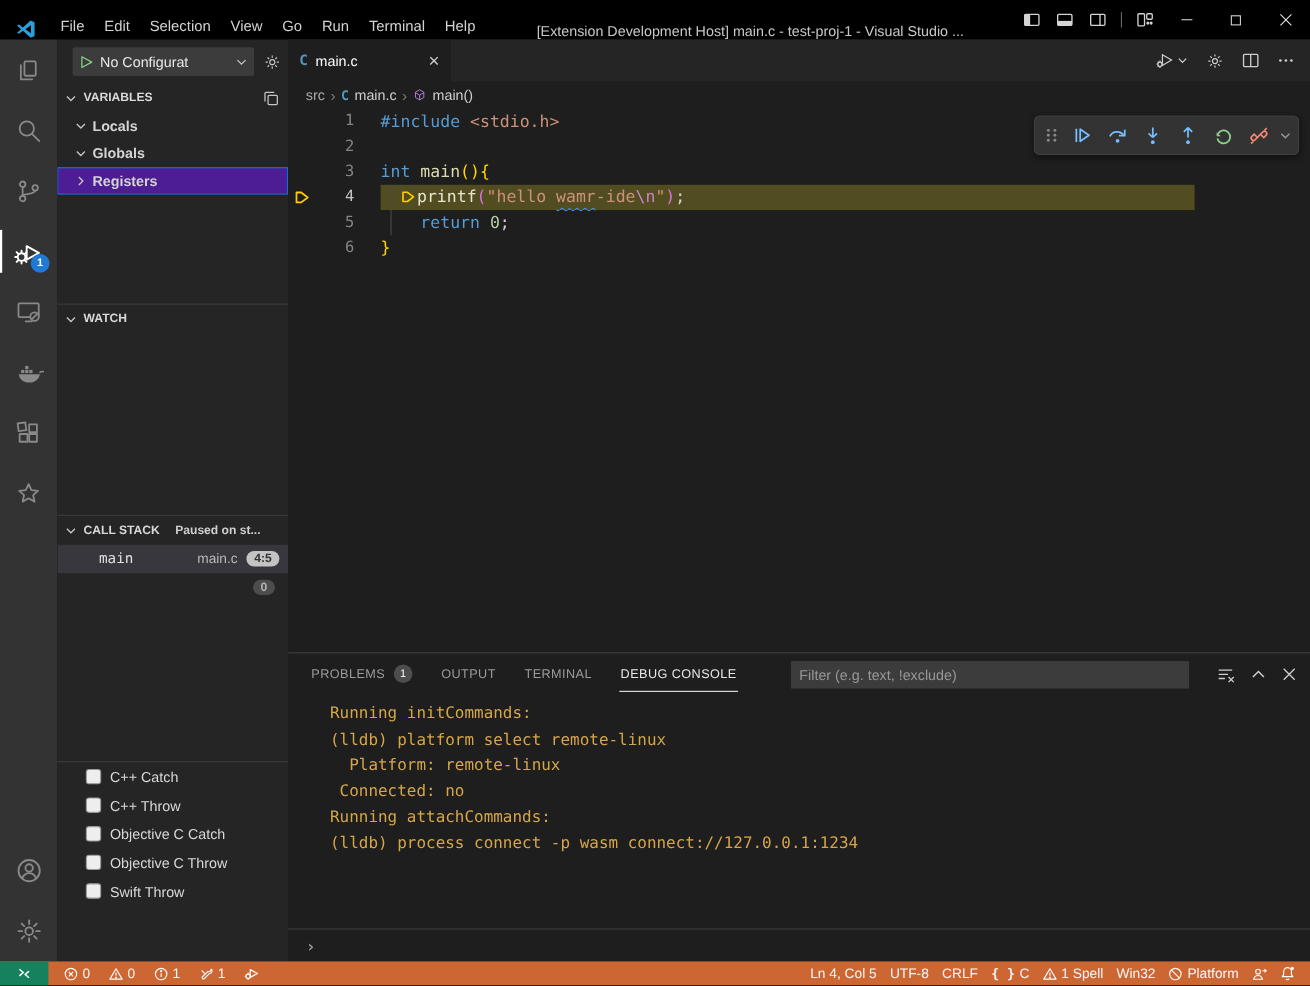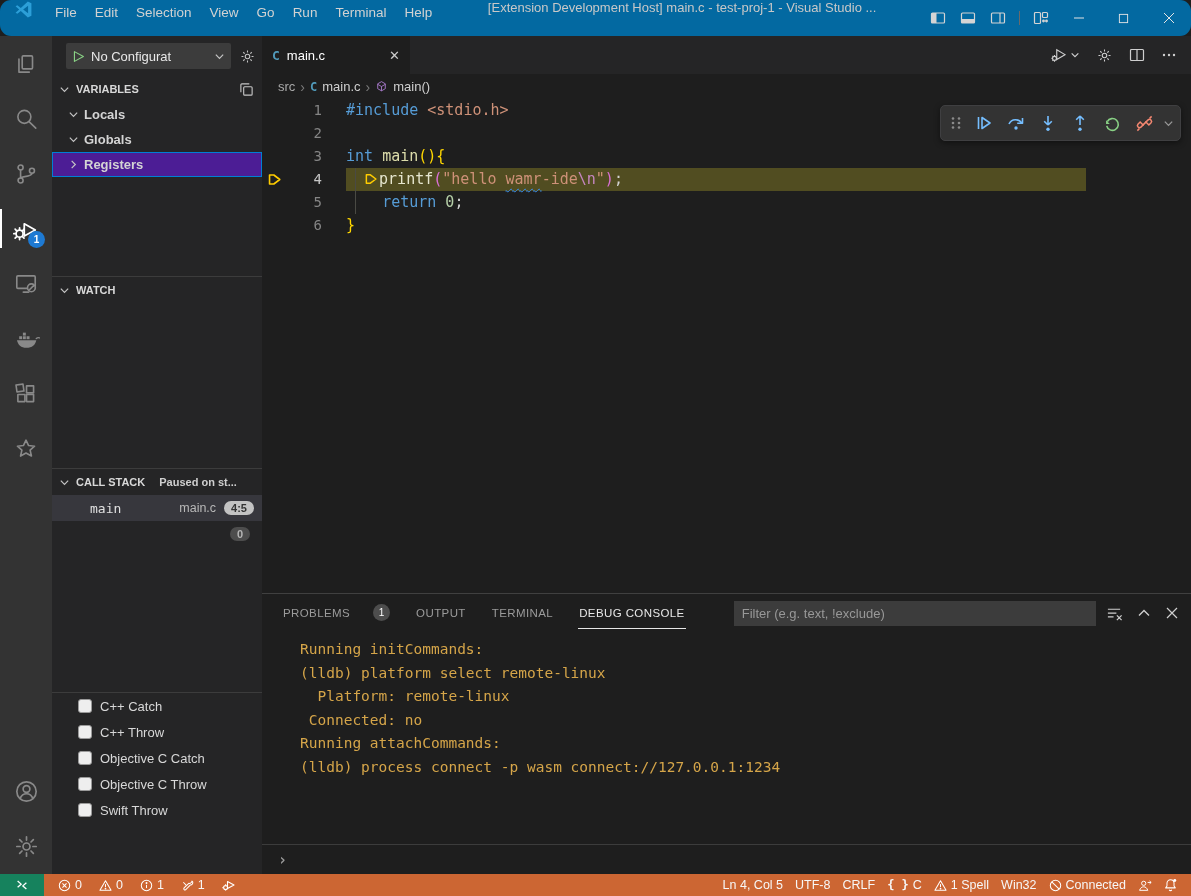--- a/index.html
+++ b/index.html
@@ -4,21 +4,21 @@
 <style>
   * { margin:0; padding:0; box-sizing:border-box; }
   html,body { background:#111; }
   .window{
     width:1191px; height:896px; position:relative; overflow:hidden;
     font-family:"Liberation Sans", sans-serif; color:#cccccc;
     background:#1e1e1e; display:flex; flex-direction:column;
   }
   svg{display:block}
   
-  .titlebar{height:36px; background:#0369a1; display:flex; align-items:flex-start; flex:0 0 auto; font-size:13.5px;border-radius:11px;}
+  .titlebar{height:36px; background:#000000; display:flex; align-items:flex-end; flex:0 0 auto; font-size:13.5px;}
   .tb-logo{width:46px; display:flex; justify-content:center;}
   .menubar{display:flex; align-items:center;}
   .menu-item{padding:5px 9px; border-radius:4px; color:#d2d2d2; cursor:default;}
   .tb-title{flex:1; text-align:center; color:#c8c8c8; white-space:nowrap; overflow:hidden; font-size:13px;}
   .tb-controls{display:flex; align-items:center; height:100%;}
   .layout-btn{width:30px; height:100%; display:flex; align-items:center; justify-content:center; color:#d4d4d4;}
   .tb-sep{width:1px; height:14px; background:#6a6a6a; margin:0 6px;}
   .win-btn{width:45px; height:100%; display:flex; align-items:center; justify-content:center; color:#e4e4e4; font-size:13px;}
   
   .main{flex:1; display:flex; min-height:0;}
@@ -83,21 +83,21 @@
   .inline-arrow{display:inline-block; vertical-align:-2px; margin-right:1px;}
   .indent-guide{position:absolute; width:1px; background:#4a4a44;}
   
   .dbg-toolbar{position:absolute; top:6px; right:10px; height:36px; background:#333333; border:1px solid #3f3f41; border-radius:5px; box-shadow:0 2px 6px rgba(0,0,0,.45); display:flex; align-items:center; padding:0 6px 0 4px; gap:2px;}
   .dbg-btn{width:30px; height:30px; display:flex; align-items:center; justify-content:center; cursor:pointer; border-radius:4px;}
   .dbg-grip{color:#8a8a8a; cursor:grab; width:22px; display:flex; justify-content:center;}
   
   .panel{height:281px; flex:0 0 auto; border-top:1px solid #404040; display:flex; flex-direction:column; background:#1e1e1e;}
   .panel-head{height:38px; display:flex; align-items:center; padding:0 12px 0 20px; flex:0 0 auto;}
   .ptabs{display:flex; align-items:center; gap:24px;}
-  .ptab{font-size:11.5px; letter-spacing:.4px; color:#9b9b9b; display:flex; align-items:center; gap:23px; padding:9px 1px; cursor:pointer; border-bottom:1px solid transparent;}
+  .ptab{font-size:11.5px; letter-spacing:.4px; color:#9b9b9b; display:flex; align-items:center; gap:8px; padding:9px 1px; cursor:pointer; border-bottom:1px solid transparent;}
   .ptab.active{color:#e7e7e7; border-bottom:1px solid #e7e7e7;}
   .pbadge{min-width:17px; height:17px; border-radius:50%; background:#4d4d4d; color:#fff; font-size:10px; display:flex; align-items:center; justify-content:center;}
   .pfilter{margin-left:48px; width:362px; height:25px; background:#3c3c3c; border:none; outline:none; color:#d8d8d8; font-size:13px; padding:0 8px; font-family:"Liberation Sans",sans-serif;}
   .pfilter::placeholder{color:#989898;}
   .phead-actions{margin-left:auto; display:flex; align-items:center; gap:14px; color:#cfcfcf;}
   .phead-actions .pa{cursor:pointer; display:flex;}
   .console{flex:1; overflow:hidden; padding:6px 0 0 38px; font-family:"DejaVu Sans Mono",monospace; font-size:14.5px; line-height:23.5px; color:#d5a549; white-space:pre;}
   .console-input{height:30px; border-top:1px solid #3c3c3c; display:flex; align-items:center; padding-left:16px; flex:0 0 auto; cursor:text;}
   .ci-chev{color:#9a9a9a; font-weight:bold; font-size:15px; font-family:"DejaVu Sans Mono",monospace;}
   
@@ -667,21 +667,21 @@
         <div class="st-item">
           <span>Win32</span>
         </div>
         <div class="st-item">
           <span style="display: flex;">
             <svg width="13" height="13" viewBox="0 0 14 14" fill="none" stroke="#fff" stroke-width="1.1">
               <circle cx="7" cy="7" r="5.6"></circle>
               <path d="M3 3l8 8"></path>
             </svg>
           </span>
-          <span>Connected</span>
+          <span>Platform</span>
         </div>
         <div class="st-item">
           <span style="display: flex;">
             <svg width="14" height="13" viewBox="0 0 16 14" fill="none" stroke="#fff" stroke-width="1.1">
               <circle cx="6.5" cy="4.5" r="2.4"></circle>
               <path d="M1.8 12.5c.8-2.6 2.6-4 4.7-4 2.1 0 3.9 1.4 4.7 4z"></path>
               <path d="M11 3.5h4M13.2 1.8L15 3.5l-1.8 1.7"></path>
             </svg>
           </span>
         </div>

